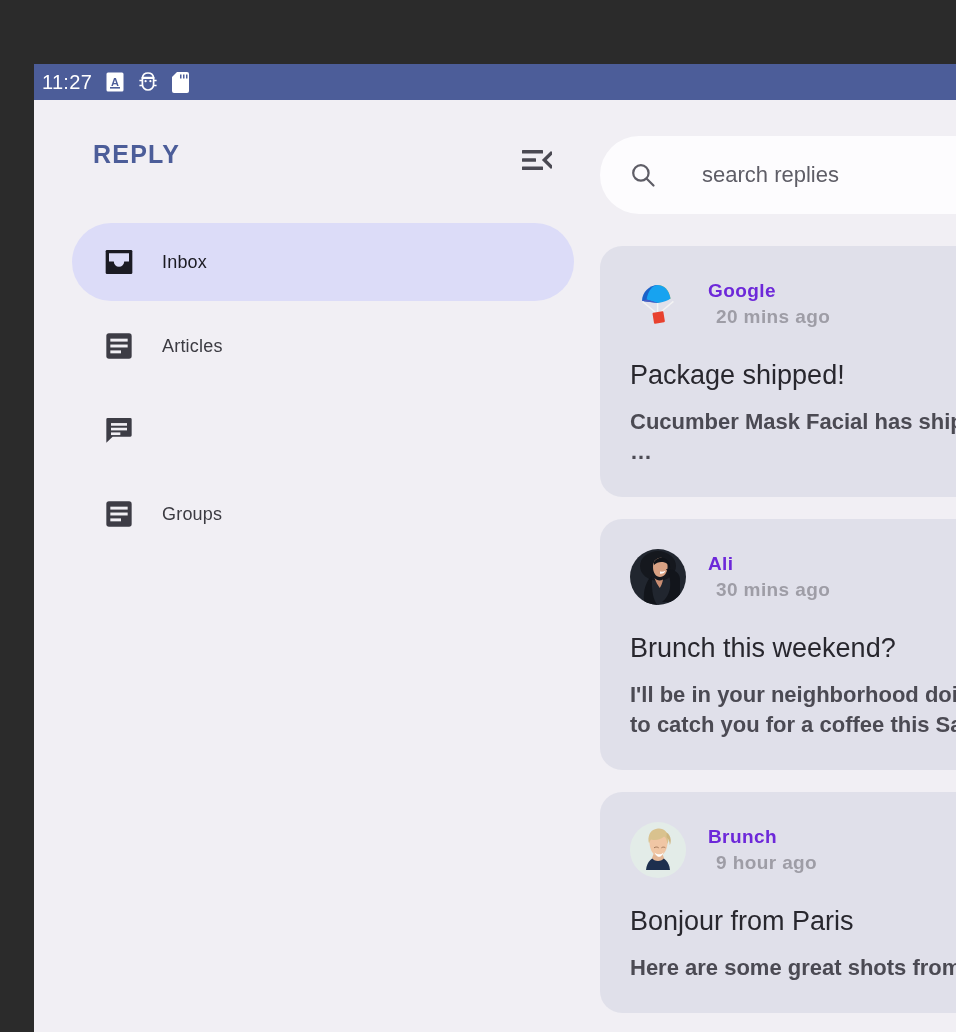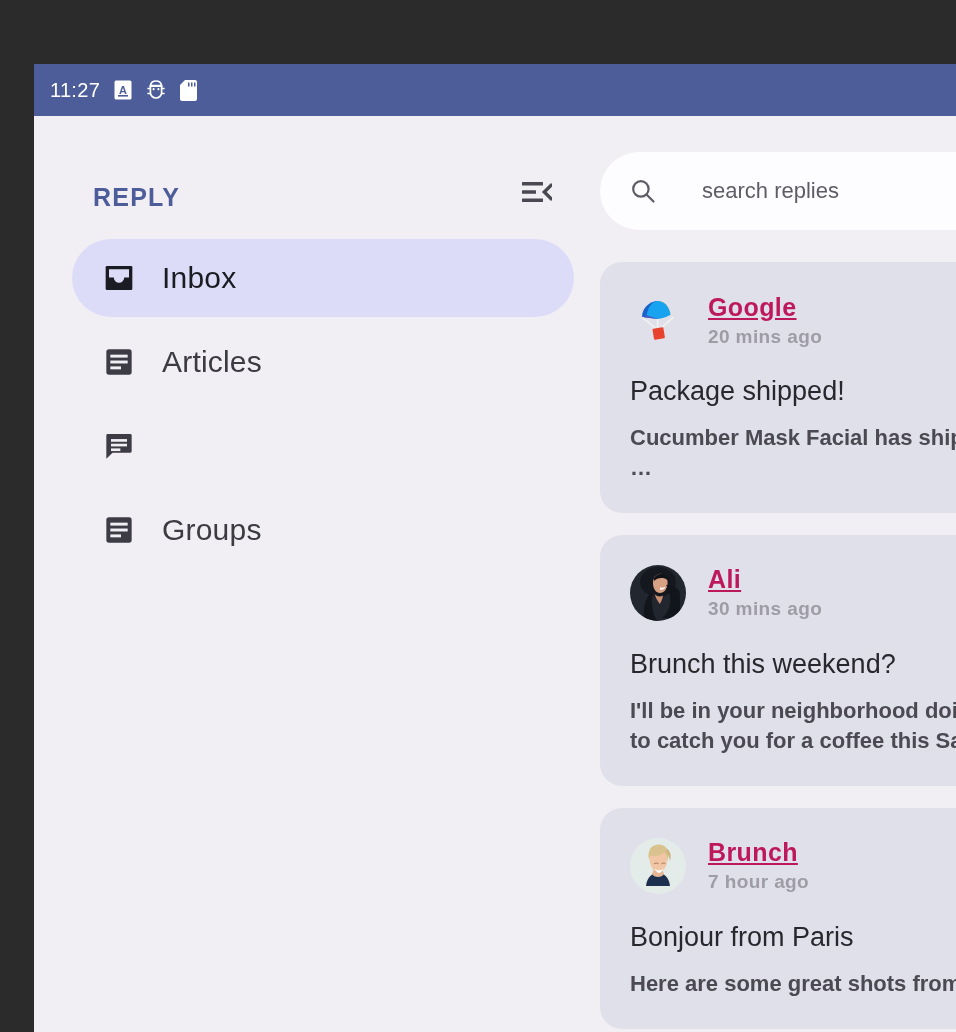--- a/index.html
+++ b/index.html
@@ -18,25 +18,25 @@
     left: 34px;
     top: 64px;
     width: 922px;
     height: 968px;
     overflow: hidden;
     background: #f1eff4;
   }
 
   
   #status-bar {
-    height: 52px;
+    height: 36px;
     background: #4c5d99;
     display: flex;
     align-items: center;
-    padding-left: 16px;
+    padding-left: 8px;
     gap: 14px;
     color: #ffffff;
   }
   #status-clock {
     font-size: 20px;
     letter-spacing: 0.3px;
     font-family: "Liberation Sans", sans-serif;
   }
   .sb-icon { display: flex; align-items: center; }
 
@@ -52,21 +52,21 @@
   #nav-drawer {
     width: 566px;
     flex: 0 0 566px;
     background: #f1eff4;
     padding-top: 40px;
   }
 
   #drawer-header {
     height: 56px;
     display: flex;
-    align-items: flex-end;
+    align-items: flex-start;
     padding: 0 43px 0 59px;
   }
   #app-title {
     font-size: 25px;
     font-weight: bold;
     letter-spacing: 1.2px;
     color: #4c5d99;
     flex: 1;
   }
   #menu-toggle {
@@ -87,21 +87,21 @@
     cursor: pointer;
   }
   .nav-item.selected { background: #dcdcf8; }
   .nav-icon {
     width: 34px; height: 34px;
     flex: 0 0 34px;
     display: flex; align-items: center; justify-content: center;
     margin-right: 26px;
   }
   .nav-label {
-    font-size: 30px;
+    font-size: 18px;
     color: #3c3b42;
     letter-spacing: 0.2px;
     text-align: center;
   }
   .nav-item.selected .nav-label { color: #1b1b22; }
 
   
   #mail-pane {
     flex: 1 1 auto;
     padding-top: 36px;
@@ -144,31 +144,31 @@
     width: 56px; height: 56px;
     flex: 0 0 56px;
     border-radius: 50%;
     overflow: hidden;
     margin-right: 22px;
     background: transparent;
   }
   .avatar svg { display: block; width: 56px; height: 56px; }
   .sender-block { display: flex; flex-direction: column; gap: 4px; }
   .sender-name {
-    font-size: 25px;
+    font-size: 19px;
     font-weight: bold;
-    color: #be185d;
+    color: #6d28d9;
     letter-spacing: 0.4px;
-    text-decoration: underline;
   }
   .sender-time {
     font-size: 19px;
     font-weight: bold;
     color: #9e9da6;
     letter-spacing: 0.4px;
+    margin-left: 8px;
   }
   .mail-subject {
     font-size: 27px;
     color: #28272e;
     margin-top: 28px;
     white-space: nowrap;
   }
   .mail-preview {
     font-size: 22px;
     font-weight: bold;
@@ -354,21 +354,21 @@
                 <path d="M19.5 20 c0-7 4.5-11 9-11 5 0 9 4 9 11 0 8-4 14-9 14 -5 0-9-6-9-14z" fill="#f0c6a4"></path>
                 <path d="M18.5 19 c-0.5-7 3-12 9.5-12.5 6-0.5 10 3.5 10.5 9.5 0.2 2.6-0.3 4.6-1.2 6 -0.3-4-1.4-6.4-3.2-7.5 -3 3-8.5 4.4-13 3 -1 1-1.6 2.4-1.8 4 -0.5-0.7-0.7-1.5-0.8-2.5z" fill="#d9c28e"></path>
                 <path d="M36.6 15.3 c1.9 1.2 3 3.7 3.2 7.8 0.7-1.5 1.1-3.5 0.9-5.6 -0.3-3-1.7-5.4-4.1-7z" fill="#cdb47f"></path>
                 <path d="M24 25.8 c1.6-1 3.3-1 4.7 0" stroke="#9a7052" stroke-width="0.9" fill="none"></path>
                 <path d="M31.4 25.8 c1.3-0.9 2.8-0.9 4 0" stroke="#9a7052" stroke-width="0.9" fill="none"></path>
                 <path d="M24.6 30.4 c2.5 2.6 6.5 2.6 9 0 -1.3 3-3.2 4.4-4.5 4.4 -1.4 0-3.2-1.4-4.5-4.4z" fill="#ffffff"></path>
               </svg>
             </div>
             <div class="sender-block">
               <div class="sender-name">Brunch</div>
-              <div class="sender-time">7 hour ago</div>
+              <div class="sender-time">9 hour ago</div>
             </div>
           </div>
           <div class="mail-subject">Bonjour from Paris</div>
           <div class="mail-preview">
             <div class="line">Here are some great shots from my trip...</div>
           </div>
         </div>
 
       </div>
     </div>

